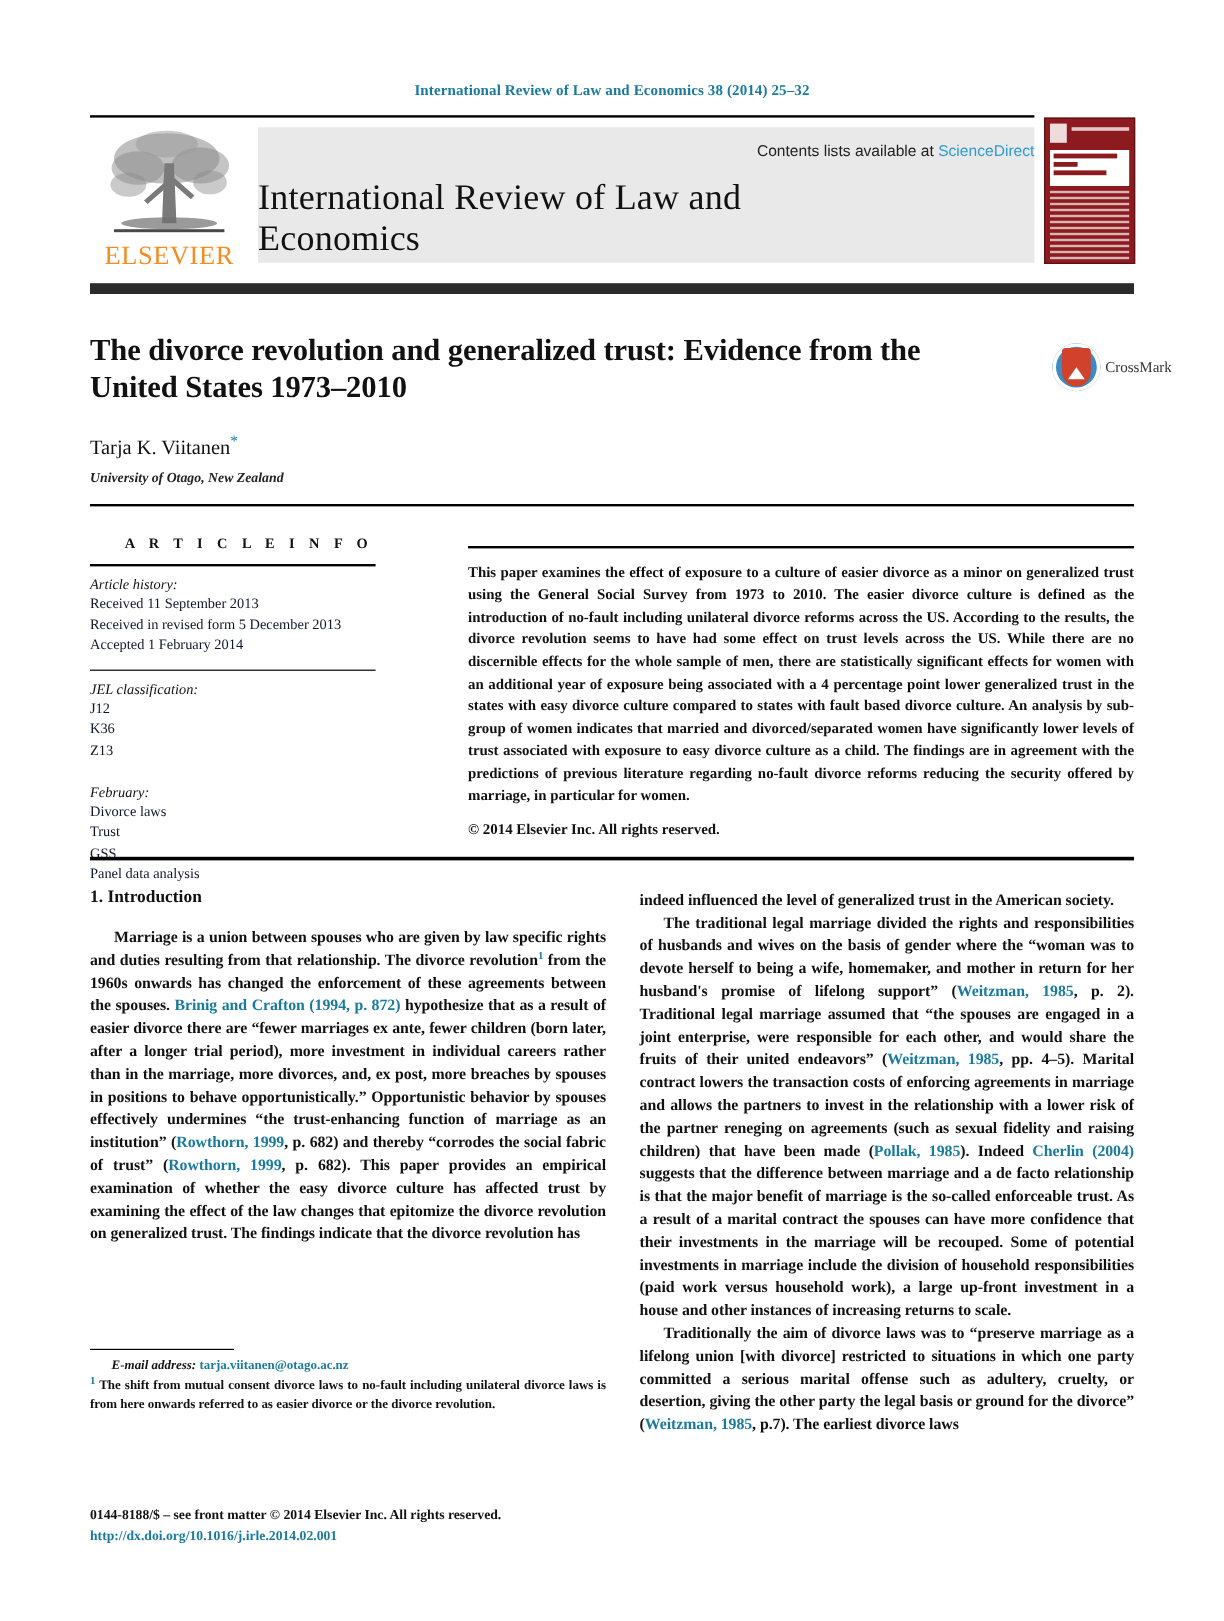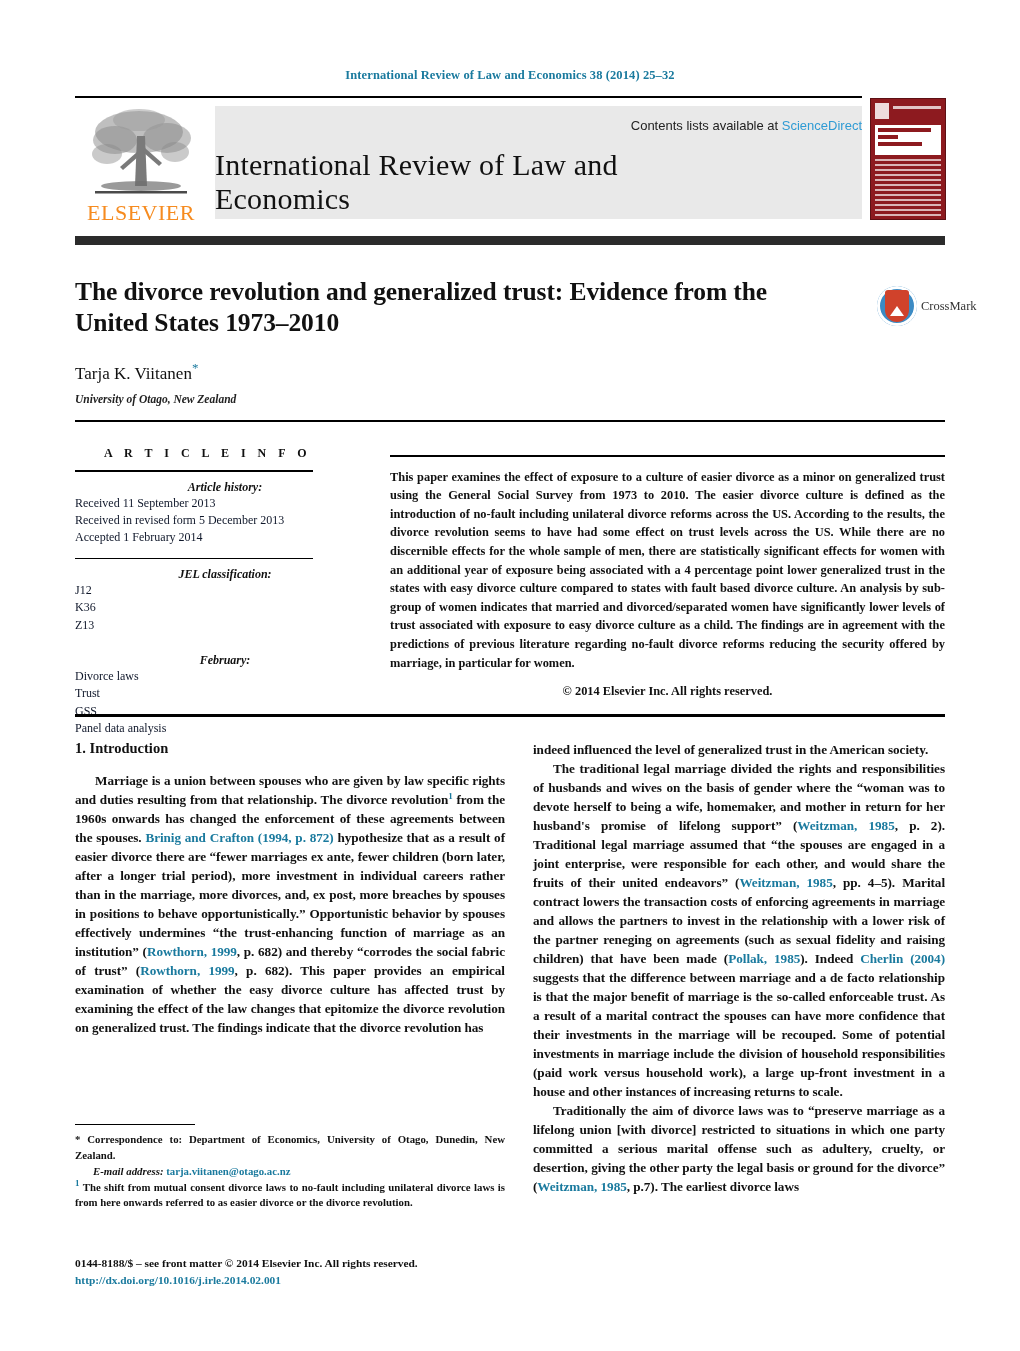--- a/index.html
+++ b/index.html
@@ -294,23 +294,22 @@
     margin-top: 9px;
     width: 100%;
     height: 1.5px;
     background: #000;
   }
   .thin-rule.short { width: 238px; }
   .info-label {
     margin-top: 8px;
     font-size: 12px;
     font-style: italic;
-    font-weight: bold;
-    color: #111;
-    text-align: center;
+    font-weight: normal;
+    color: #111;
   }
   .info-line {
     font-size: 12px;
     font-weight: normal;
     line-height: 1.45;
     color: #0f172a;
   }
   .info-gap { height: 11px; }
   .sub-rule {
     width: 238px;
@@ -321,21 +320,21 @@
   .abstract-text {
     margin-top: 11px;
     font-size: 12.4px;
     font-weight: bold;
     line-height: 1.5;
     text-align: justify;
     color: #111;
   }
   .copyright-line {
     margin-top: 12px;
-    text-align: center;
+    text-align: left;
     font-size: 12.4px;
     font-weight: bold;
     color: #111;
   }
 
   .abstract-rule {
     position: absolute;
     top: 714px;
     left: 75px;
     width: 870px;
@@ -550,21 +549,20 @@
   </div>
 
   <div class="body-right">
     <p class="para noindent">indeed influenced the level of generalized trust in the American society.</p>
     <p class="para"><span>The traditional legal marriage divided the rights and responsibilities of husbands and wives on the basis of gender where the “woman was to devote herself to being a wife, homemaker, and mother in return for her husband's promise of lifelong support” (</span><span class="cite">Weitzman, 1985</span><span>, p. 2). Traditional legal marriage assumed that “the spouses are engaged in a joint enterprise, were responsible for each other, and would share the fruits of their united endeavors” (</span><span class="cite">Weitzman, 1985</span><span>, pp. 4–5). Marital contract lowers the transaction costs of enforcing agreements in marriage and allows the partners to invest in the relationship with a lower risk of the partner reneging on agreements (such as sexual fidelity and raising children) that have been made (</span><span class="cite">Pollak, 1985</span><span>). Indeed </span><span class="cite">Cherlin (2004)</span><span> suggests that the difference between marriage and a de facto relationship is that the major benefit of marriage is the so-called enforceable trust. As a result of a marital contract the spouses can have more confidence that their investments in the marriage will be recouped. Some of potential investments in marriage include the division of household responsibilities (paid work versus household work), a large up-front investment in a house and other instances of increasing returns to scale.</span></p>
     <p class="para"><span>Traditionally the aim of divorce laws was to “preserve marriage as a lifelong union [with divorce] restricted to situations in which one party committed a serious marital offense such as adultery, cruelty, or desertion, giving the other party the legal basis or ground for the divorce” (</span><span class="cite">Weitzman, 1985</span><span>, p.7). The earliest divorce laws</span></p>
   </div>
 
   <div class="footnotes">
     <div class="fn-rule"></div>
-    <div class="fn-text">* Correspondence to: Department of Economics, University of Otago, Dunedin, New Zealand.</div>
     <div class="fn-email">
       <i>E-mail address:</i>
       <a>tarja.viitanen@otago.ac.nz</a>
     </div>
     <div class="fn-text"><sup class="fn">1</sup><span> The shift from mutual consent divorce laws to no-fault including unilateral divorce laws is from here onwards referred to as easier divorce or the divorce revolution.</span></div>
   </div>
 
   <div class="colophon">
     <div>0144-8188/$ – see front matter © 2014 Elsevier Inc. All rights reserved.</div>
     <a>http://dx.doi.org/10.1016/j.irle.2014.02.001</a>

